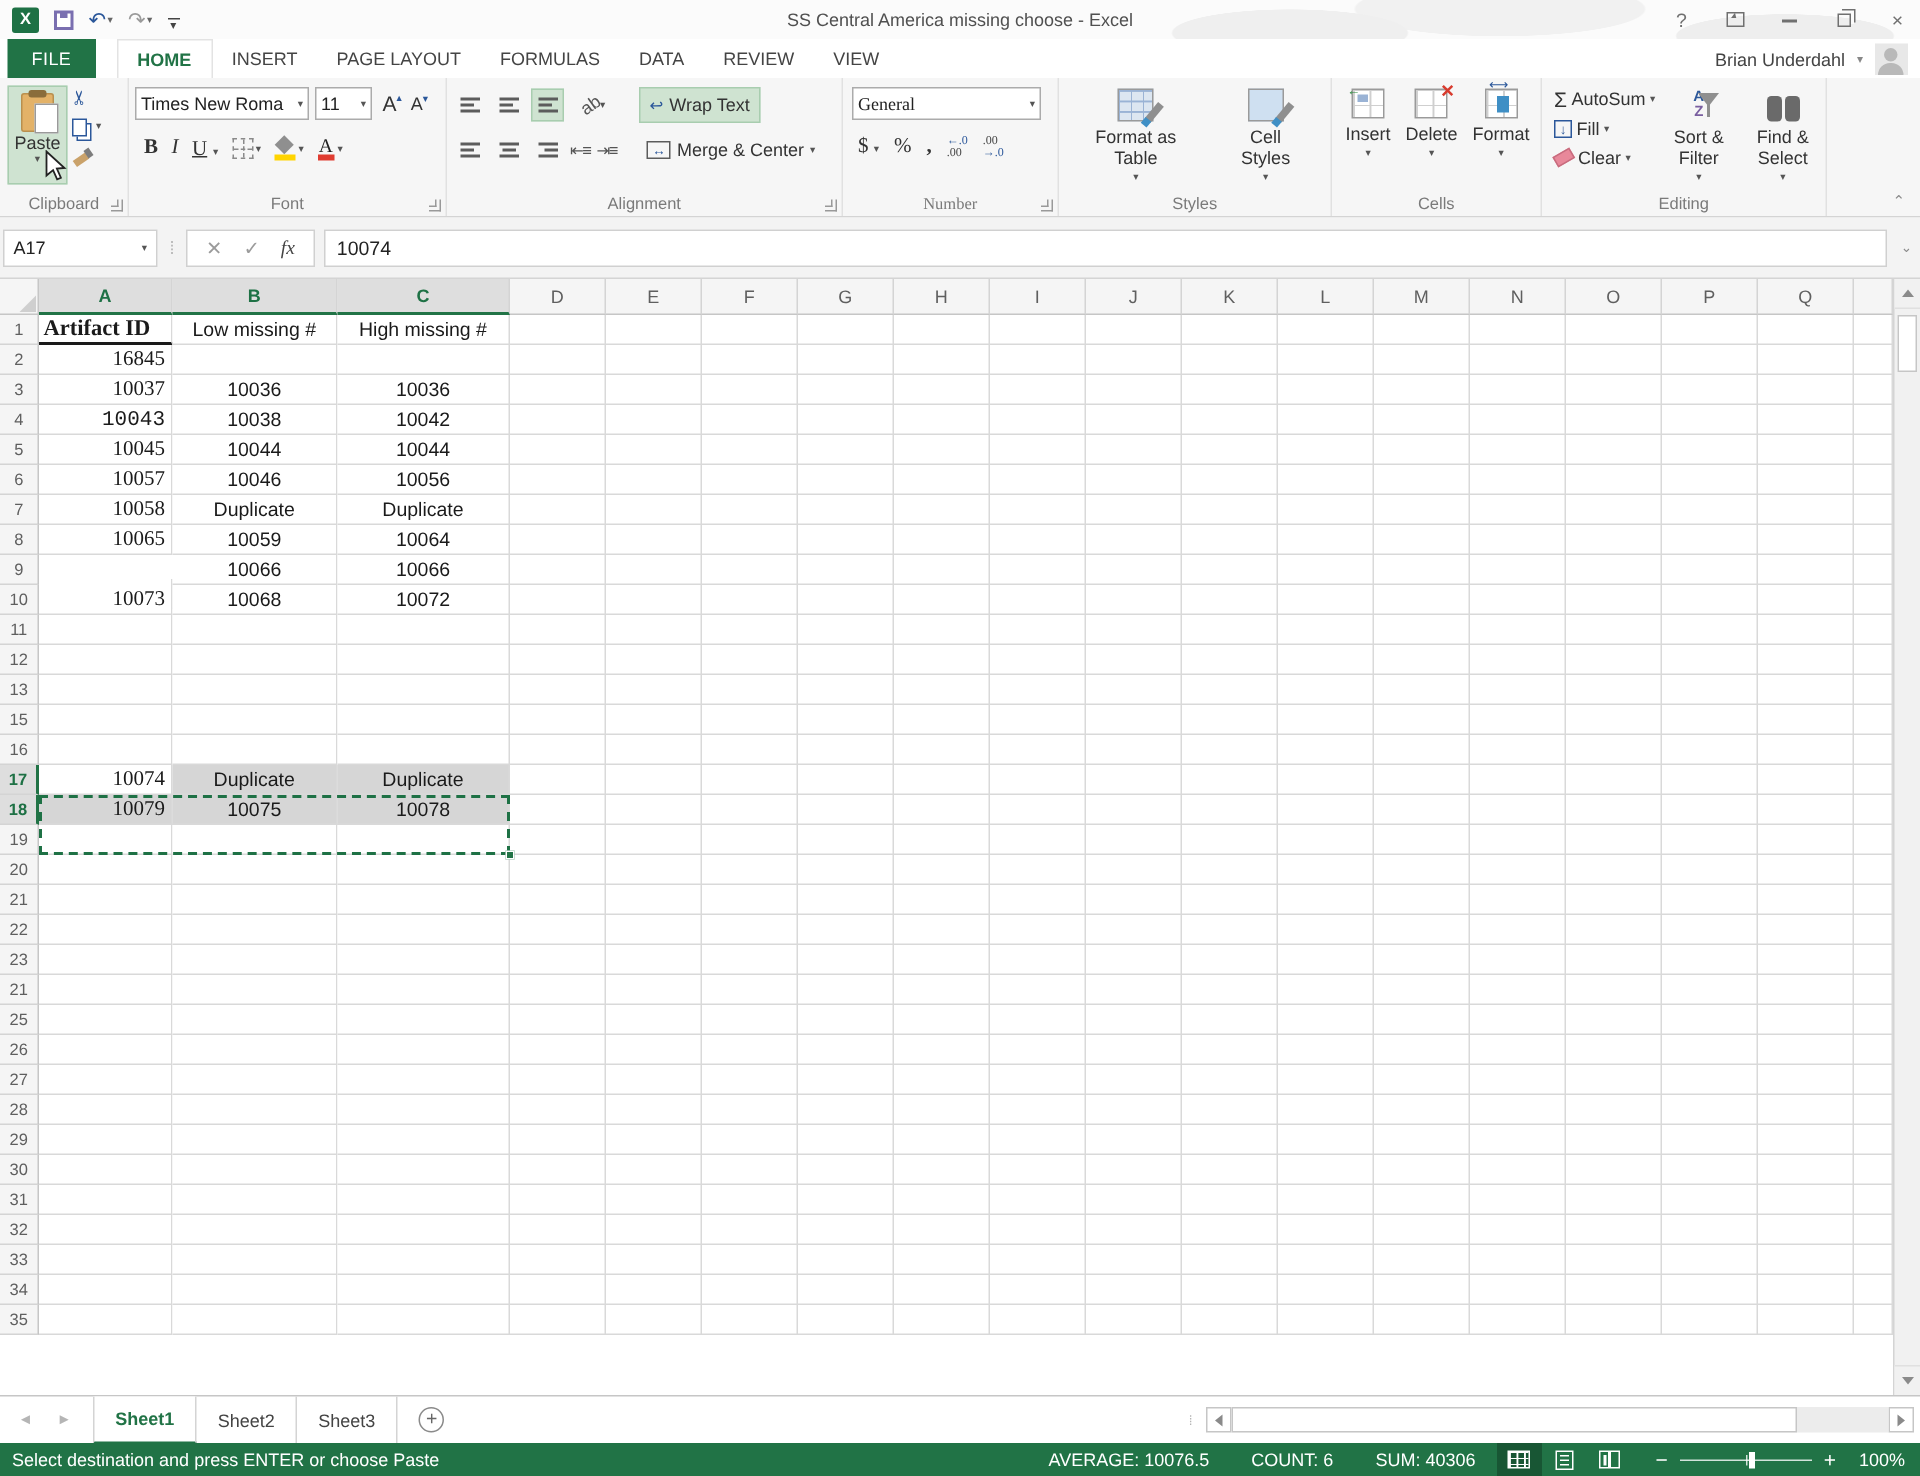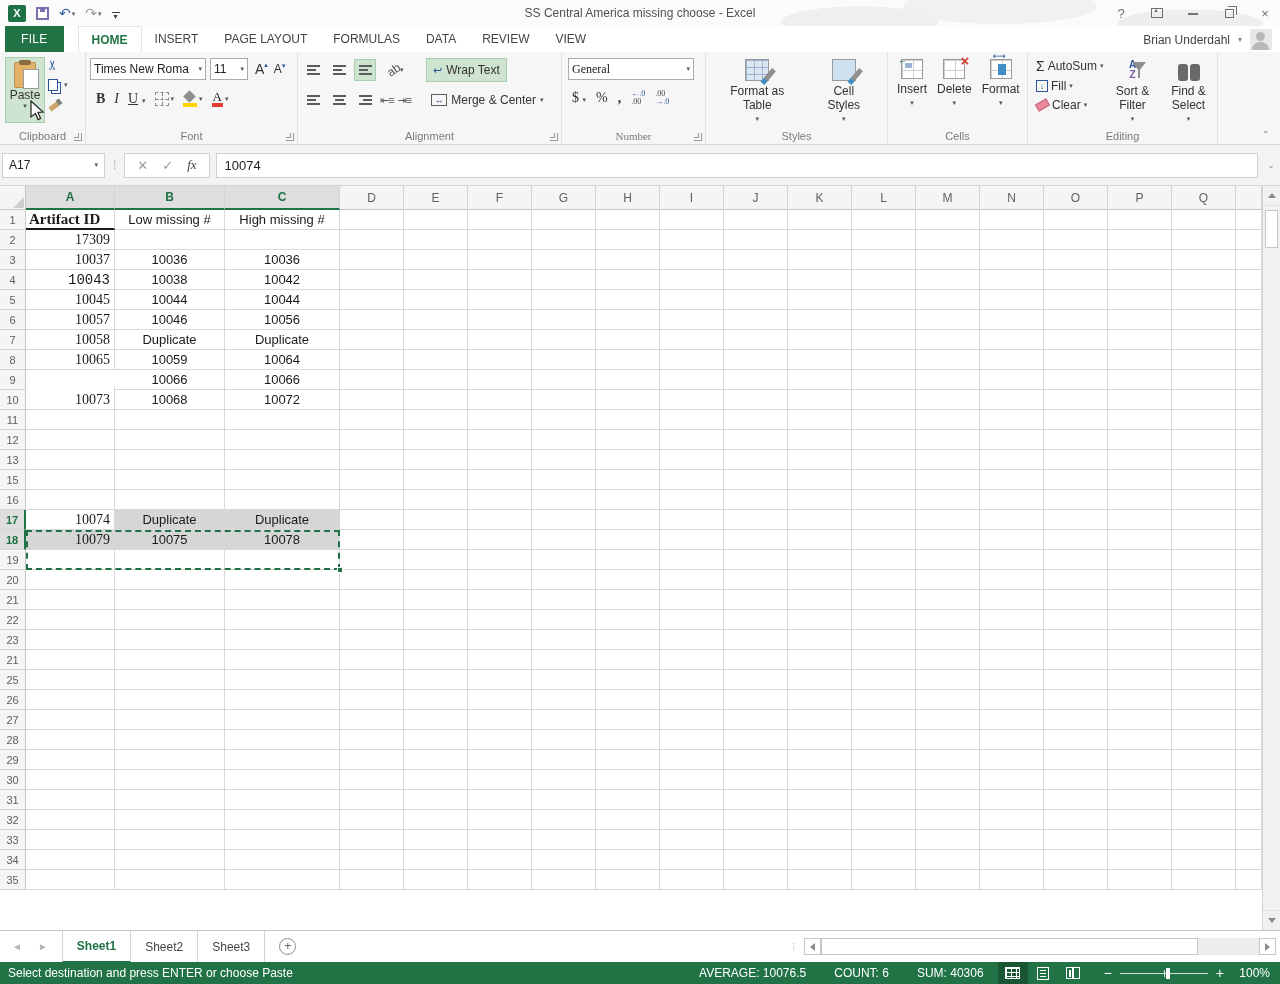--- a/index.html
+++ b/index.html
@@ -543,21 +543,21 @@
           <div class="gcell" style="width: 64px;"></div>
           <div class="gcell" style="width: 64px;"></div>
           <div class="gcell" style="width: 64px;"></div>
           <div class="gcell" style="width: 64px;"></div>
           <div class="gcell" style="width: 64px;"></div>
           <div class="gcell" style="width: 64px;"></div>
           <div class="gcell" style="width: 26px;"></div>
         </div>
         <div class="grow">
           <div class="rhead">2</div>
-          <div class="gcell cA" style="width: 89px;">17309</div>
+          <div class="gcell cA" style="width: 89px;">16845</div>
           <div class="gcell cBC" style="width: 110px;"></div>
           <div class="gcell cBC" style="width: 115px;"></div>
           <div class="gcell" style="width: 64px;"></div>
           <div class="gcell" style="width: 64px;"></div>
           <div class="gcell" style="width: 64px;"></div>
           <div class="gcell" style="width: 64px;"></div>
           <div class="gcell" style="width: 64px;"></div>
           <div class="gcell" style="width: 64px;"></div>
           <div class="gcell" style="width: 64px;"></div>
           <div class="gcell" style="width: 64px;"></div>

